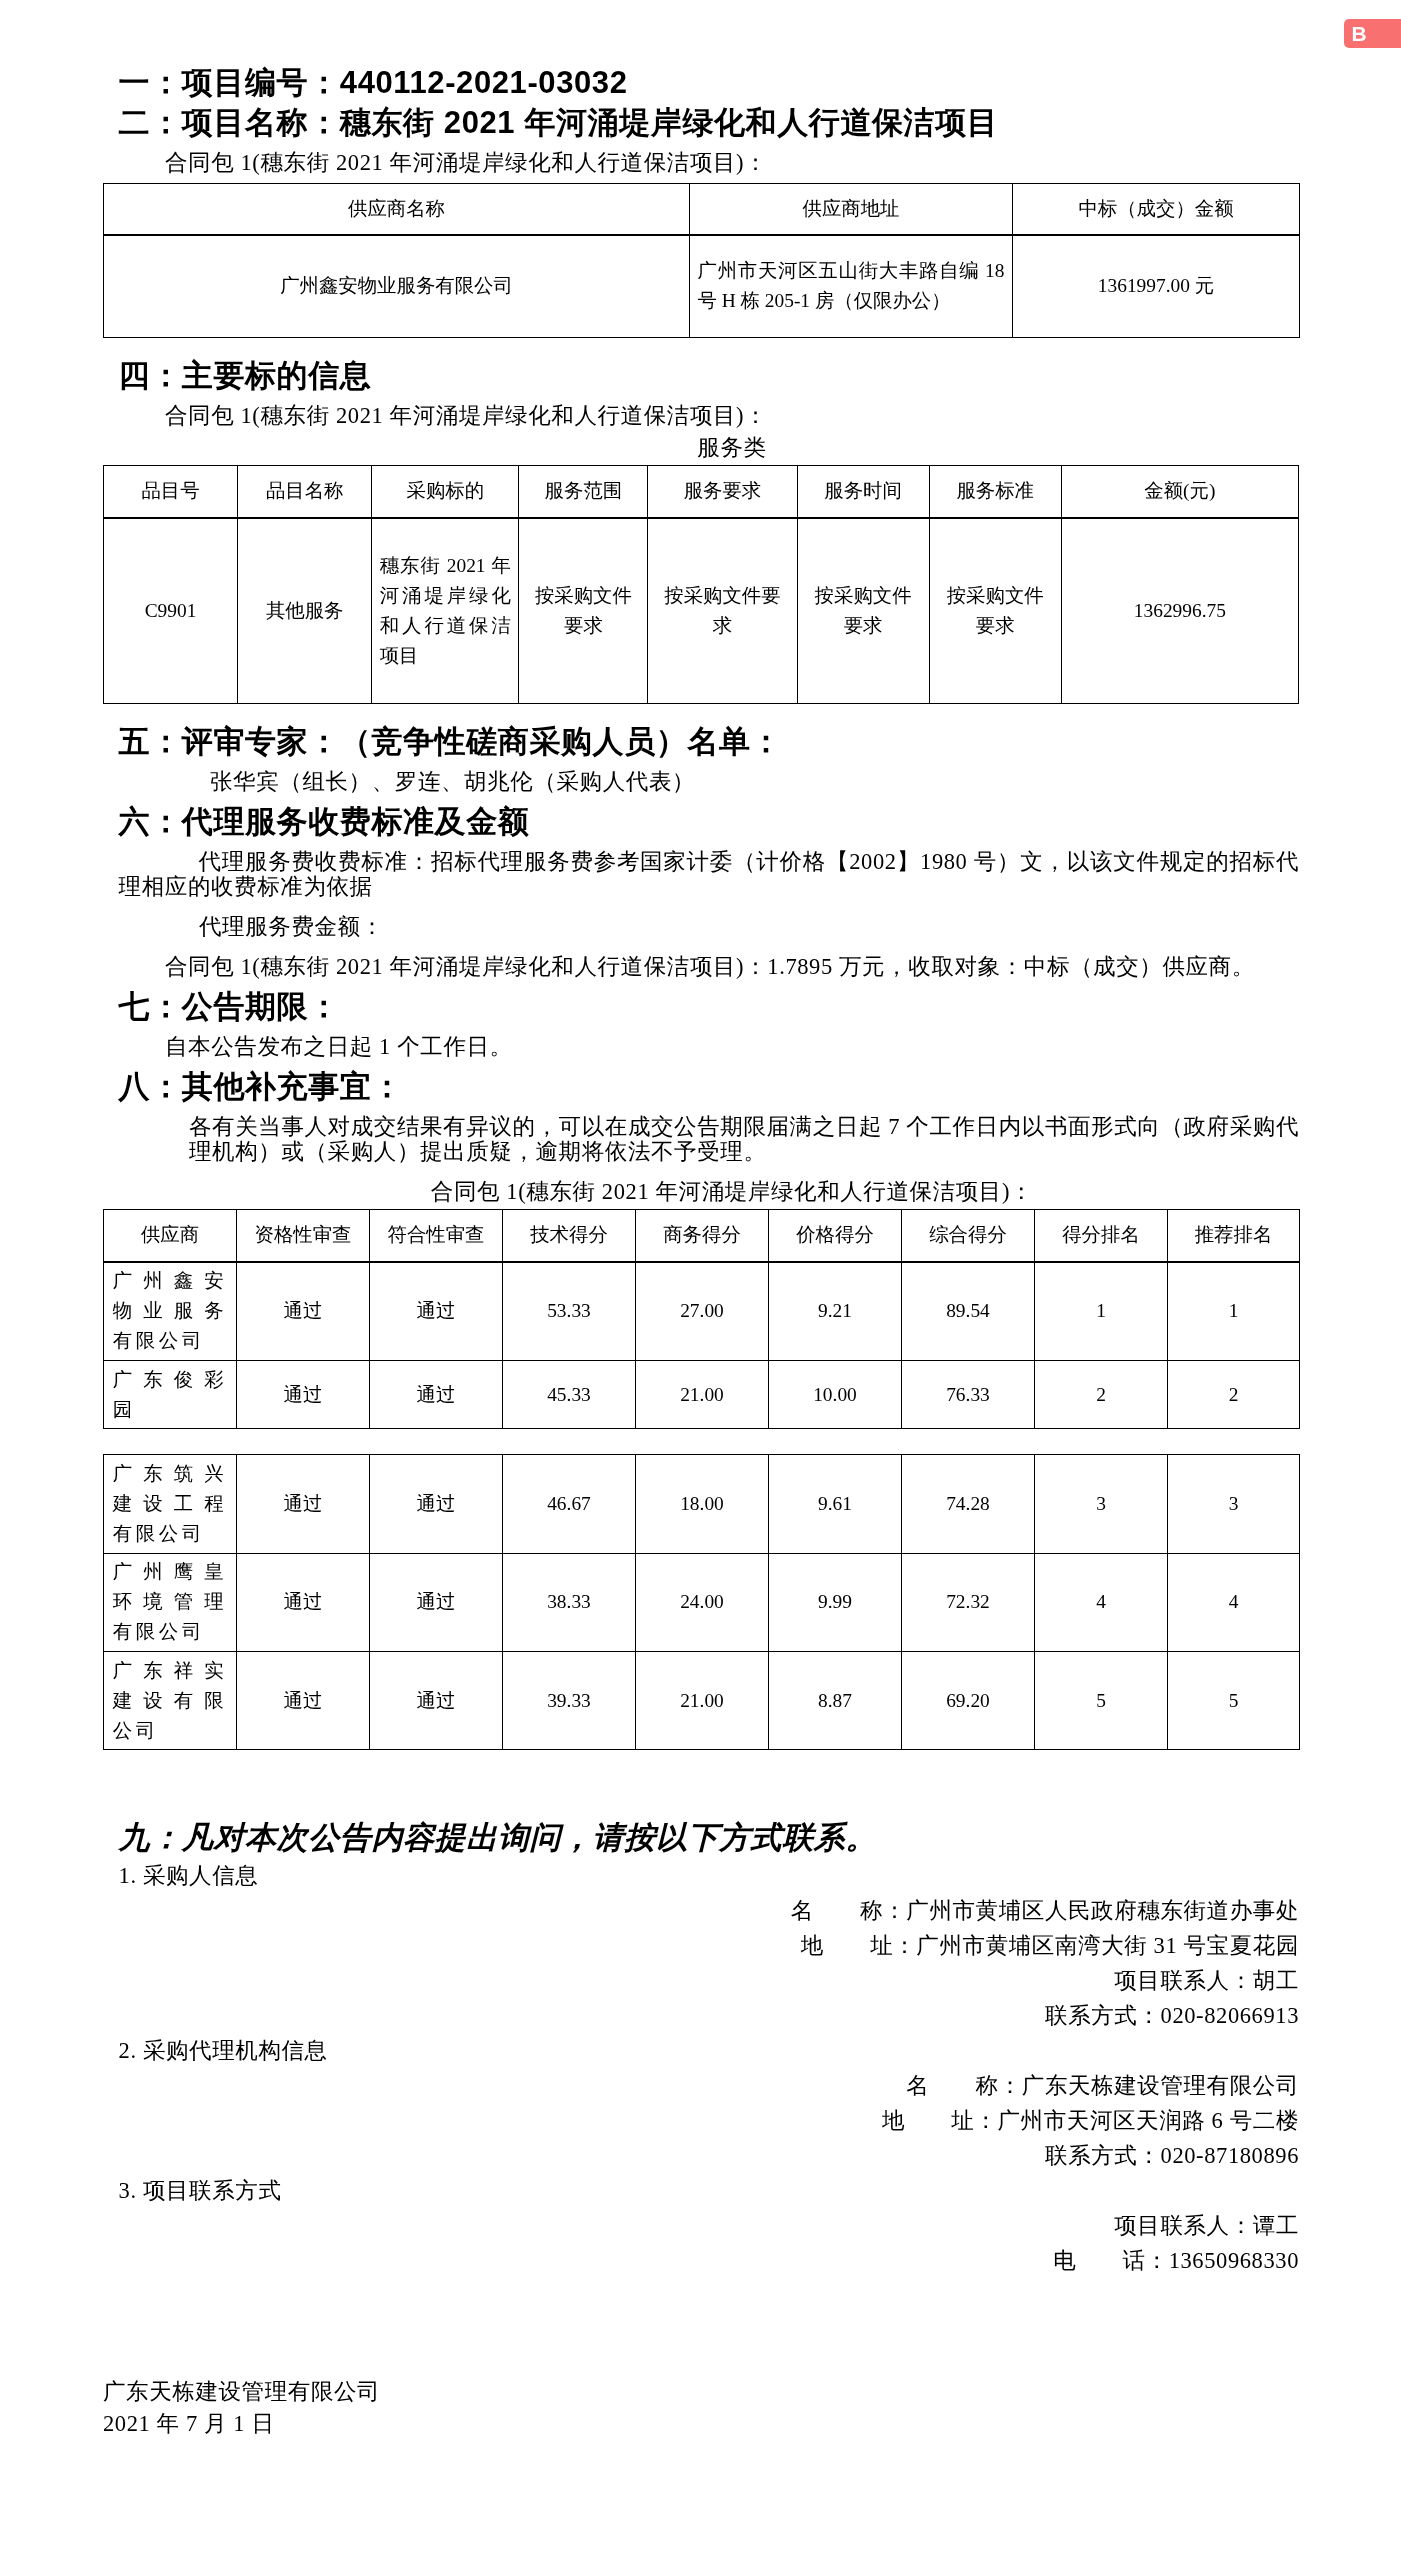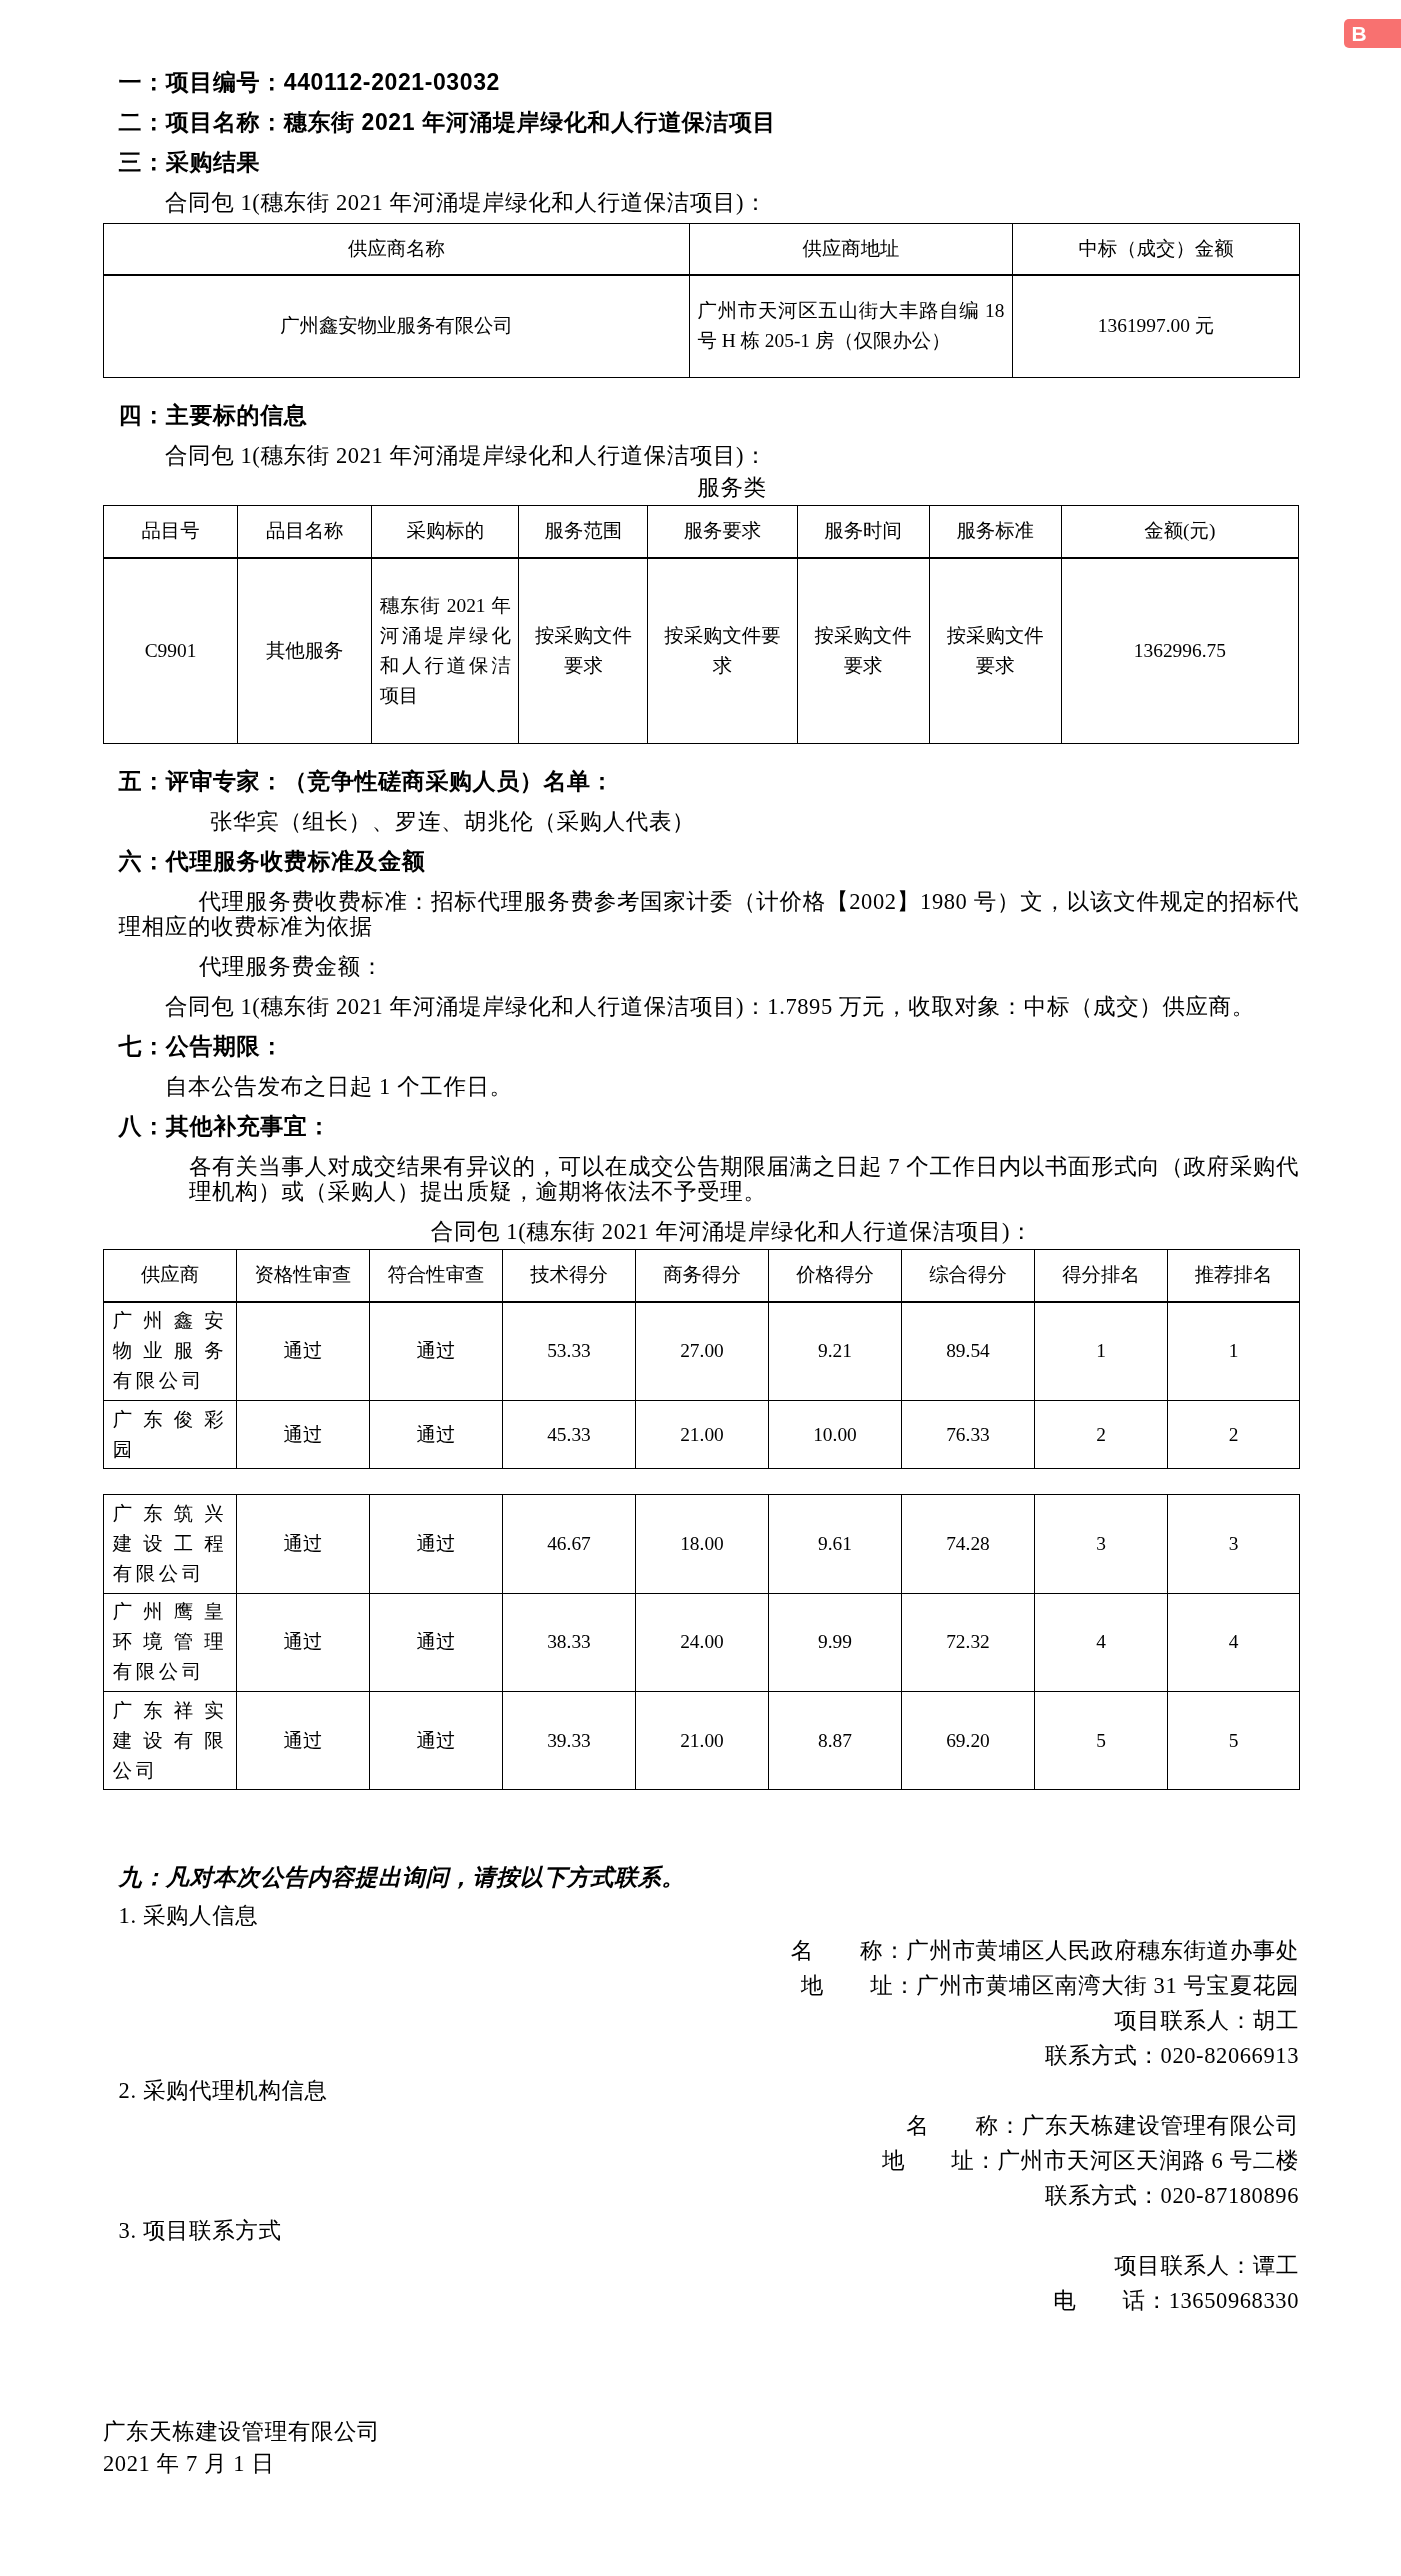--- a/index.html
+++ b/index.html
@@ -7,21 +7,21 @@
   body {
     width: 1402px; height: 2576px;
     background: #ffffff; color: #000;
     font-family: "Liberation Serif", "DejaVu Serif", serif;
     overflow: hidden; position: relative;
   }
   .content { padding: 70px 103px 0 103px; }
 
   .sec {
     font-family: "Liberation Sans", "DejaVu Sans", sans-serif;
-    font-weight: bold; font-size: 23px; line-height: 25px;
+    font-weight: bold; font-size: 31px; line-height: 25px;
     letter-spacing: 0.6px; margin: 0 0 15px 15.6px;
   }
   .sec9 { margin-top: 75px; margin-bottom: 12.5px; font-style: italic; }
 
   .para {
     font-size: 22.5px; line-height: 25px; letter-spacing: 0.6px;
     margin: 0 0 15px 0;
   }
   .ind2 { margin-left: 62px; }
   .ind3 { margin-left: 96px; }
@@ -75,21 +75,20 @@
 <body>
 
 <div class="badge">
   <span>B</span>
 </div>
 
 <div class="content">
 
   <p class="sec">一：项目编号：440112-2021-03032</p>
   <p class="sec">二：项目名称：穗东街 2021 年河涌堤岸绿化和人行道保洁项目</p>
-  <p class="sec">三：采购结果</p>
 
   <p class="para ind2 tight">合同包 1(穗东街 2021 年河涌堤岸绿化和人行道保洁项目)：</p>
 
   <table class="tbl result-table">
     <colgroup>
         <col style="width:586px">
         <col style="width:323px">
         <col style="width:287px">
       </colgroup>
     <thead>

